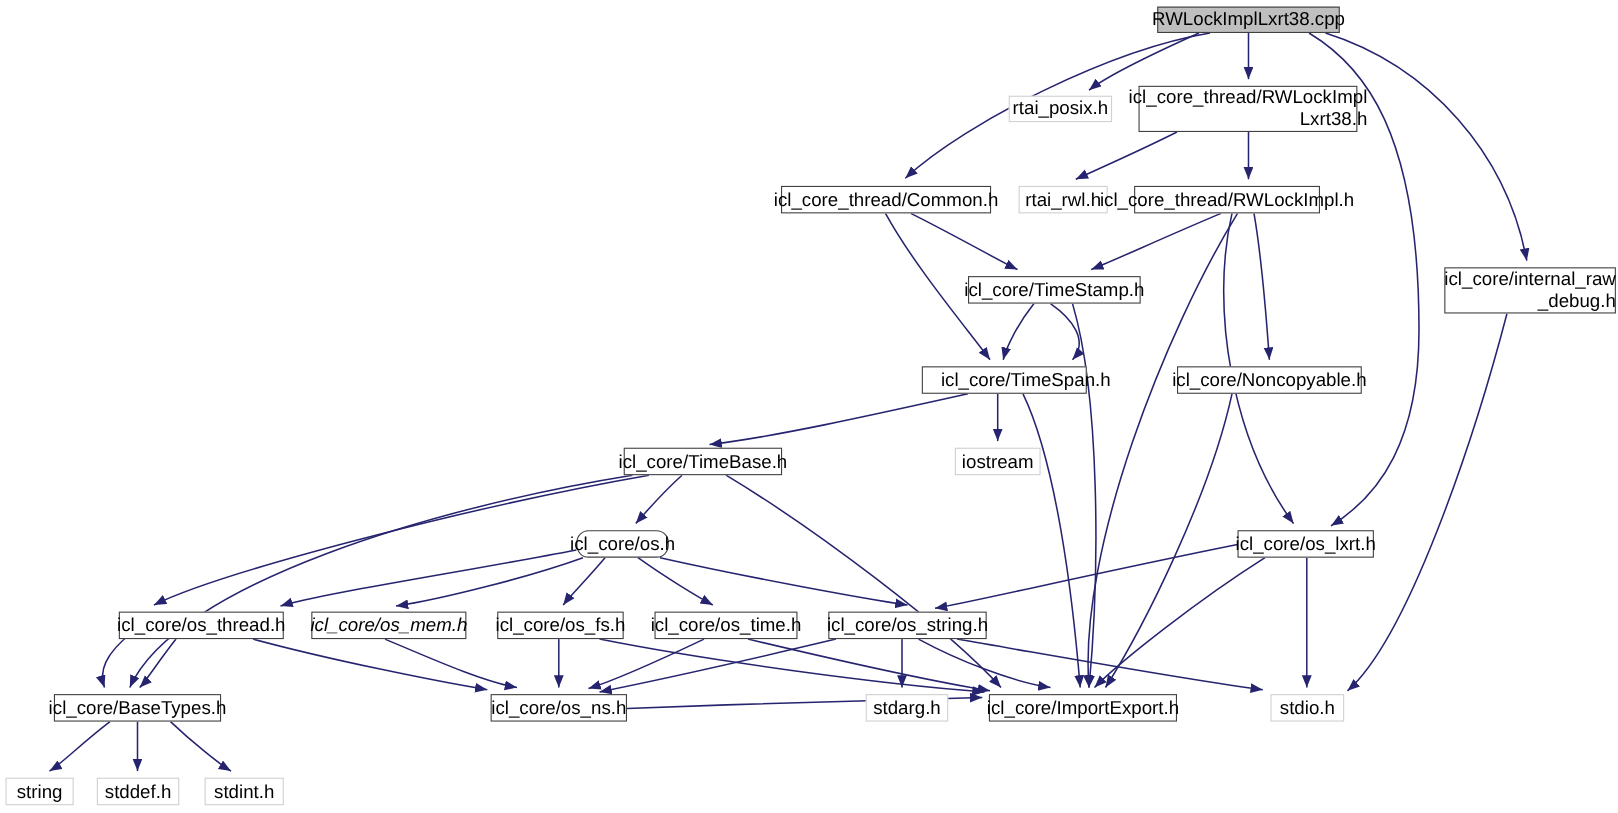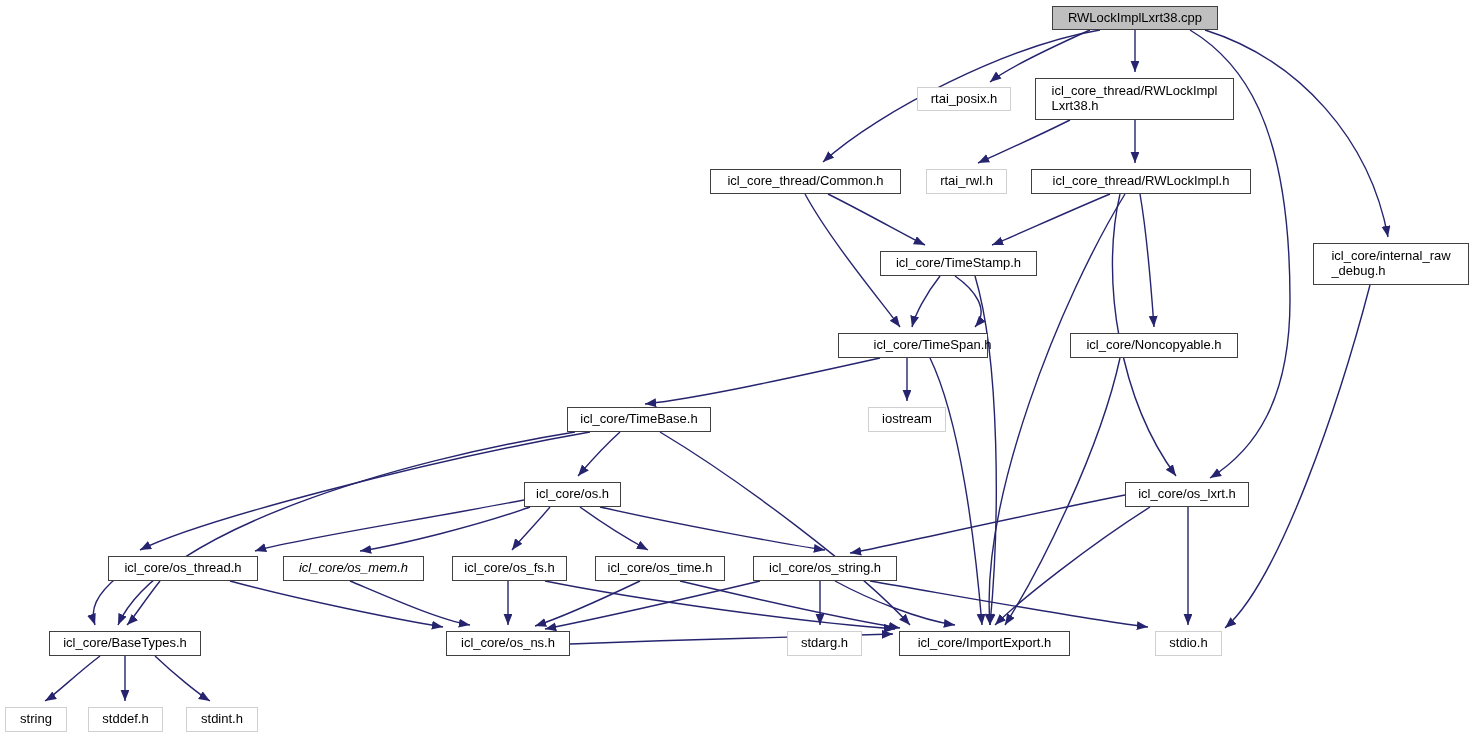--- a/index.html
+++ b/index.html
@@ -1,22 +1,22 @@
 <!DOCTYPE html>
 <html><head>
 <meta charset="utf-8">
 <title>RWLockImplLxrt38.cpp include dependency graph</title>
 <style>
   html,body{margin:0;padding:0;background:#ffffff;}
   body{font-family:"Liberation Sans",sans-serif;}
   #graph{position:relative;width:1471px;height:739px;background:#ffffff;overflow:hidden;}
   #edges{position:absolute;left:0;top:0;width:1471px;height:739px;}
   .node{position:absolute;box-sizing:border-box;display:flex;align-items:center;
-        justify-content:center;text-align:left;background:#ffffff;
-        font-size:13px;color:#000000;line-height:1.15;white-space:pre-line;}
+        justify-content:center;text-align:right;background:#ffffff;
+        font-size:17px;color:#000000;line-height:1.15;white-space:pre-line;}
   .node.solid{border:1px solid #404040;}
   .node.faint{border:1px solid #d0d0d0;}
   .node.root{background:#bfbfbf;border:1px solid #404040;}
 </style>
 </head>
 <body>
 
 <div id="graph">
   <svg id="edges" viewBox="0 0 1471 739" xmlns="http://www.w3.org/2000/svg">
     <defs>
@@ -76,29 +76,29 @@
         <path d="M1120,358 C1100,450 1040,570 1005,625"></path>
       </g>
   </svg>
   <div id="node-layer">
       <div class="node root" style="left: 1052px; top: 6px; width: 166px; height: 24px;">RWLockImplLxrt38.cpp</div>
       <div class="node faint" style="left: 917px; top: 87px; width: 94px; height: 24px;">rtai_posix.h</div>
       <div class="node solid" style="left: 1035px; top: 78px; width: 199px; height: 42px;">icl_core_thread/RWLockImpl
 Lxrt38.h</div>
       <div class="node solid" style="left: 710px; top: 169px; width: 191px; height: 25px;">icl_core_thread/Common.h</div>
       <div class="node faint" style="left: 926px; top: 169px; width: 81px; height: 25px;">rtai_rwl.h</div>
-      <div class="node solid" style="left: 1031px; top: 169px; width: 220px; height: 25px;">icl_core_thread/RWLockImpl.h</div>
+      <div class="node solid" style="left: 1031px; top: 169px; width: 169px; height: 25px;">icl_core_thread/RWLockImpl.h</div>
       <div class="node solid" style="left: 880px; top: 251px; width: 157px; height: 25px;">icl_core/TimeStamp.h</div>
       <div class="node solid" style="left: 1313px; top: 243px; width: 156px; height: 42px;">icl_core/internal_raw
 _debug.h</div>
       <div class="node solid" style="left: 838px; top: 333px; width: 150px; height: 25px; padding-left: 39px;">icl_core/TimeSpan.h</div>
       <div class="node solid" style="left: 1070px; top: 333px; width: 168px; height: 25px;">icl_core/Noncopyable.h</div>
       <div class="node solid" style="left: 567px; top: 407px; width: 144px; height: 25px;">icl_core/TimeBase.h</div>
       <div class="node faint" style="left: 868px; top: 407px; width: 78px; height: 25px;">iostream</div>
-      <div class="node solid" style="left: 524px; top: 482px; width: 97px; height: 25px;">icl_core/os.h</div>
+      <div class="node solid" style="left: 524px; top: 482px; width: 84px; height: 25px; border-radius: 11px;">icl_core/os.h</div>
       <div class="node solid" style="left: 1125px; top: 482px; width: 124px; height: 25px;">icl_core/os_lxrt.h</div>
       <div class="node solid" style="left: 108px; top: 556px; width: 150px; height: 25px;">icl_core/os_thread.h</div>
       <div class="node solid" style="left: 283px; top: 556px; width: 141px; height: 25px; font-style: italic;">icl_core/os_mem.h</div>
       <div class="node solid" style="left: 452px; top: 556px; width: 115px; height: 25px;">icl_core/os_fs.h</div>
       <div class="node solid" style="left: 595px; top: 556px; width: 130px; height: 25px;">icl_core/os_time.h</div>
       <div class="node solid" style="left: 753px; top: 556px; width: 144px; height: 25px;">icl_core/os_string.h</div>
       <div class="node solid" style="left: 49px; top: 631px; width: 152px; height: 25px;">icl_core/BaseTypes.h</div>
       <div class="node solid" style="left: 446px; top: 631px; width: 124px; height: 25px;">icl_core/os_ns.h</div>
       <div class="node faint" style="left: 787px; top: 631px; width: 75px; height: 25px;">stdarg.h</div>
       <div class="node solid" style="left: 899px; top: 631px; width: 171px; height: 25px;">icl_core/ImportExport.h</div>

